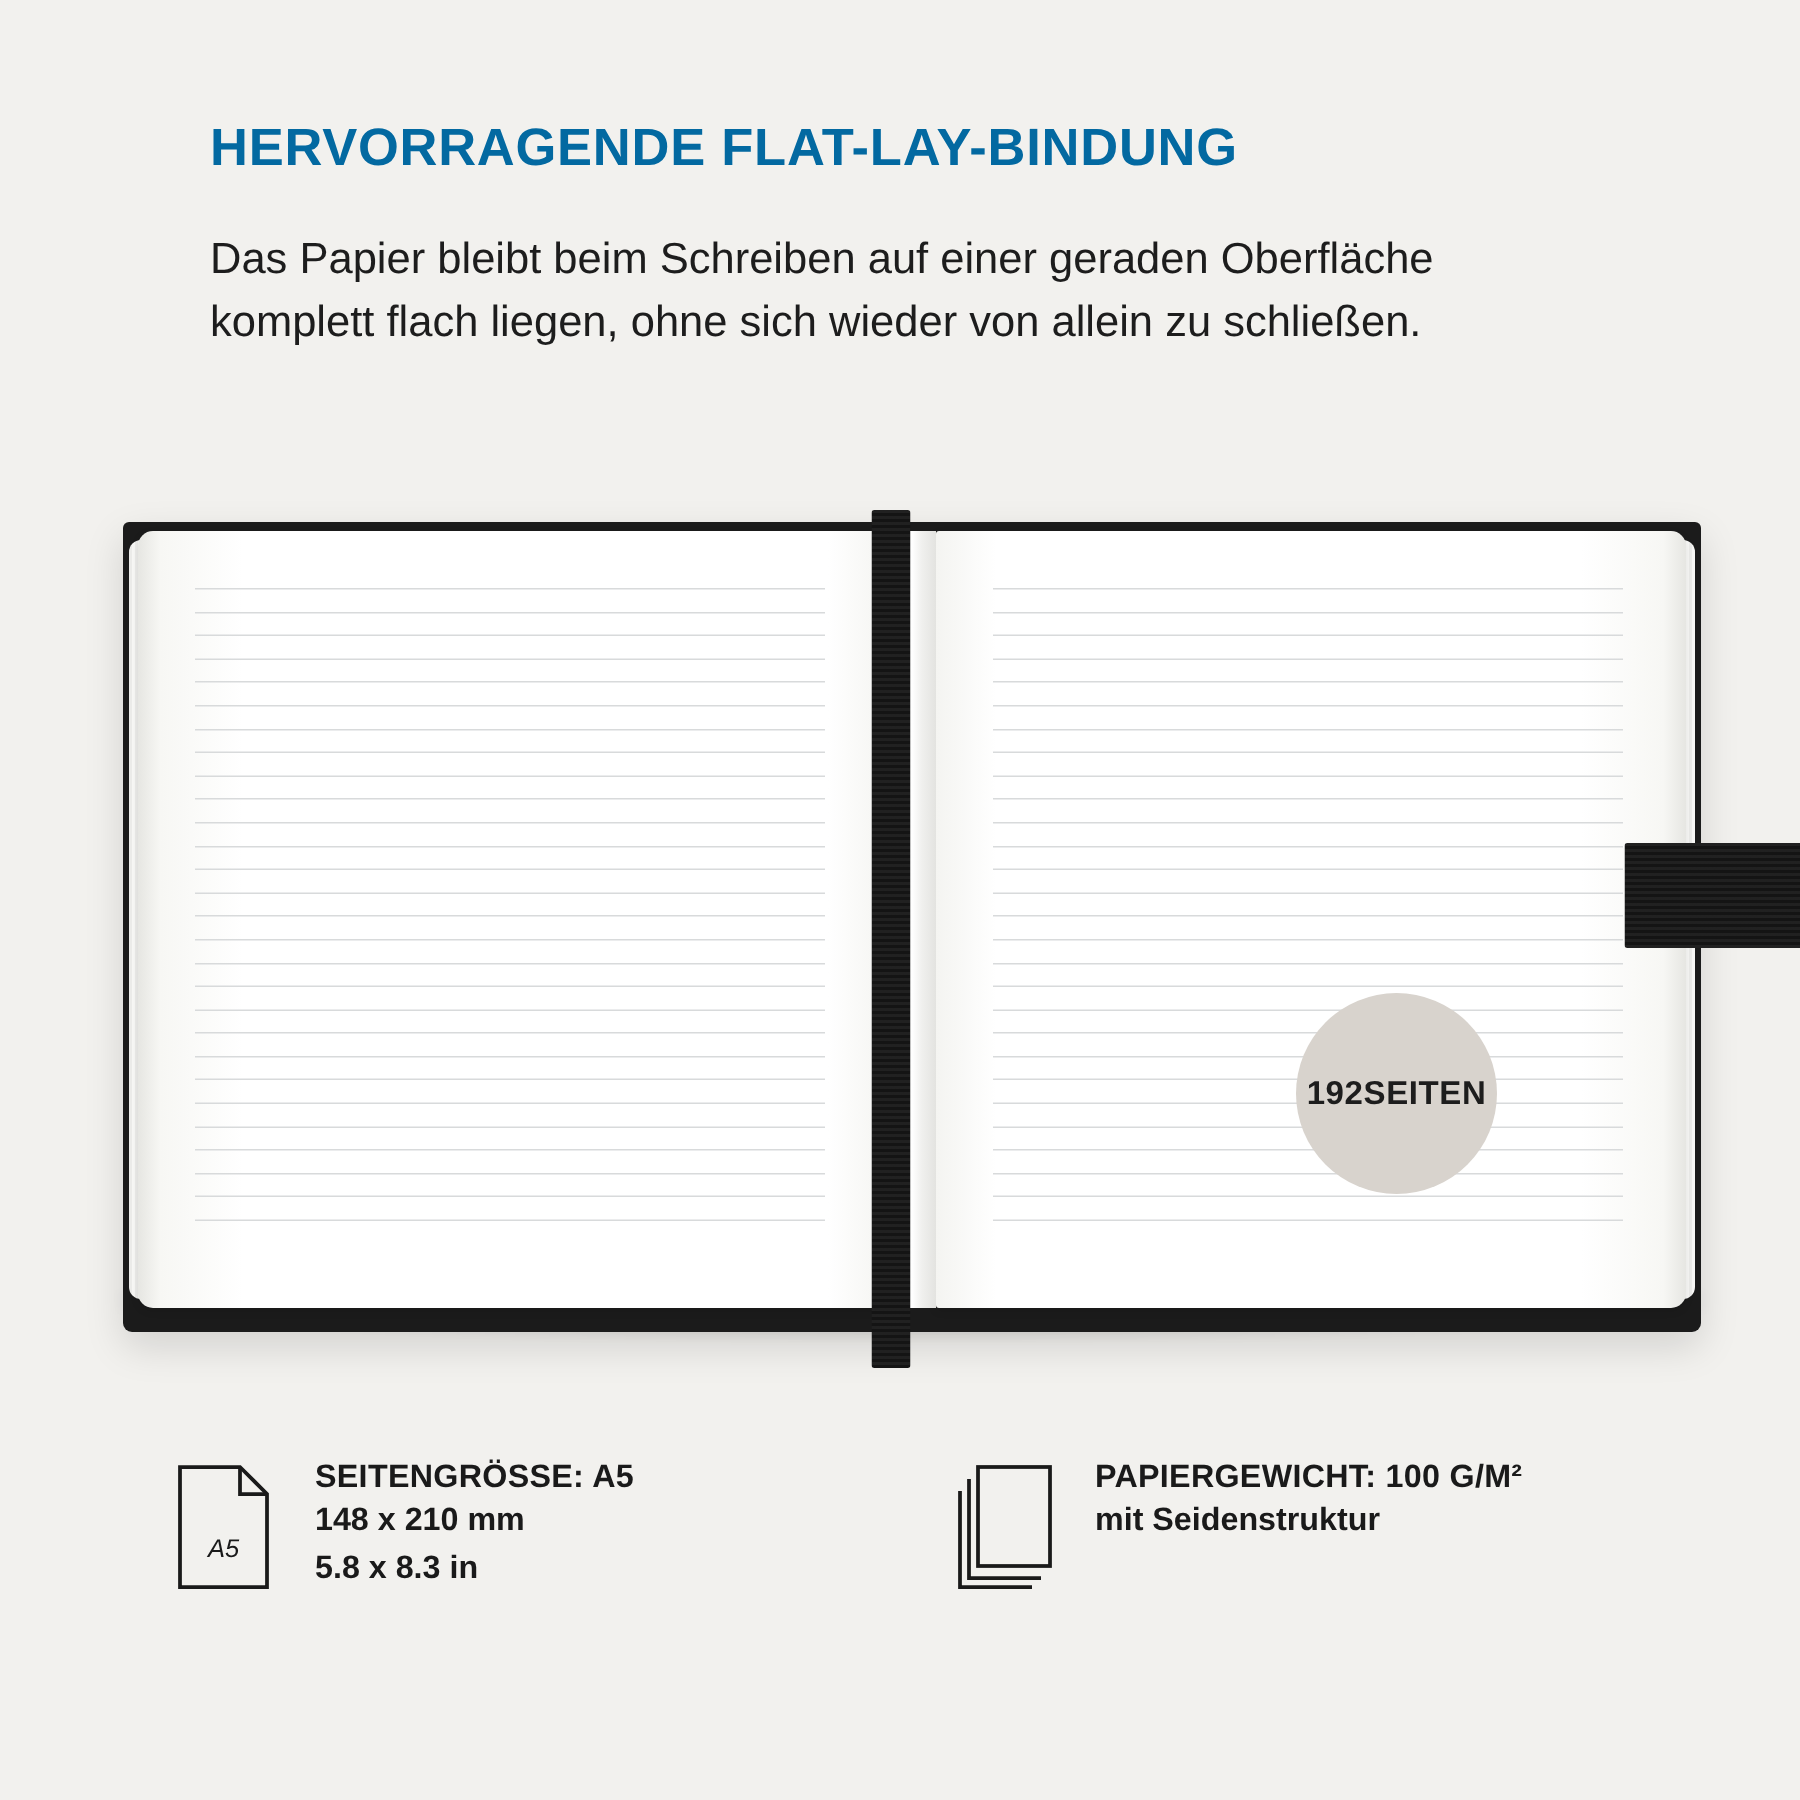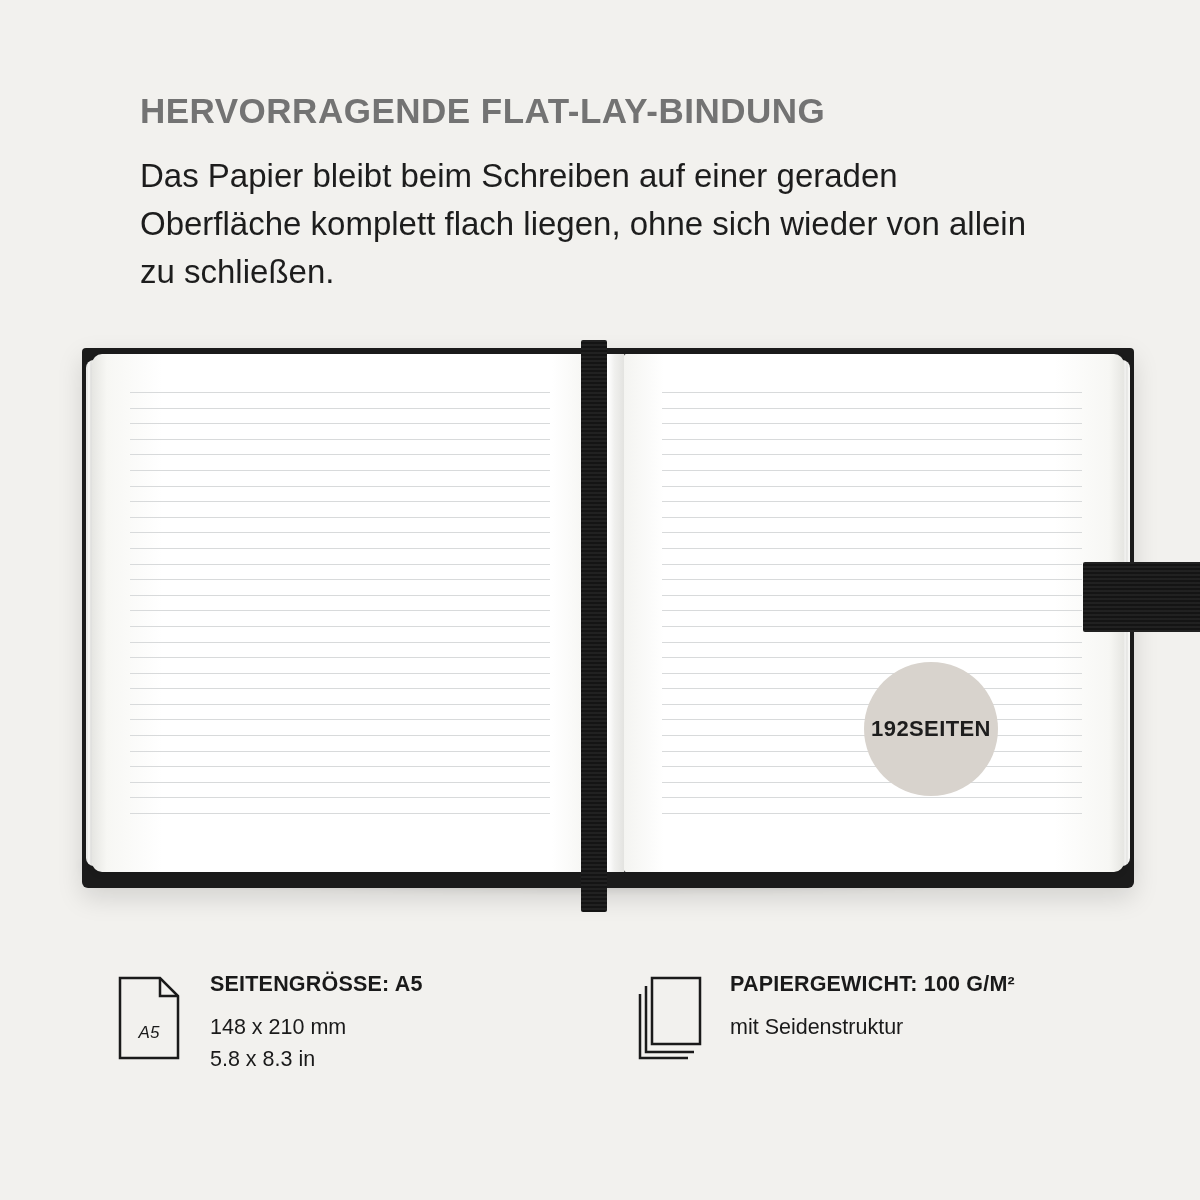--- a/index.html
+++ b/index.html
@@ -17,34 +17,34 @@
   }
   .page {
     position: absolute;
     inset: 0;
   }
 
   
   .headline {
     position: absolute;
     left: 140px;
-    top: 92px;
+    top: 80px;
     width: 960px;
     font-size: 35px;
     font-weight: bold;
     letter-spacing: 0.5px;
-    color: #737373;
+    color: #0369a1;
     line-height: 1.1;
   }
   .subhead {
     position: absolute;
     left: 140px;
     top: 152px;
     width: 920px;
-    font-size: 33px;
+    font-size: 29px;
     font-weight: 400;
     line-height: 1.45;
     color: #1d1d1d;
   }
 
   
   .notebook {
     position: absolute;
     left: 78px;
     top: 340px;
@@ -184,26 +184,25 @@
   .spec-icon {
     width: 68px;
     flex: 0 0 68px;
     padding-top: 4px;
     font-style: italic;
   }
   .spec-text .spec-title {
     font-size: 21.5px;
     font-weight: bold;
     letter-spacing: 0.2px;
-    margin-bottom: 14px;
     white-space: nowrap;
   }
   .spec-text .spec-line {
     font-size: 21.5px;
-    font-weight: 400;
+    font-weight: 700;
     line-height: 1.5;
   }
   .a5-label {
     font-size: 17px;
     font-weight: 400;
     fill: #1a1a1a;
     font-family: "Liberation Sans", sans-serif;
   }
 </style>
 </head>

